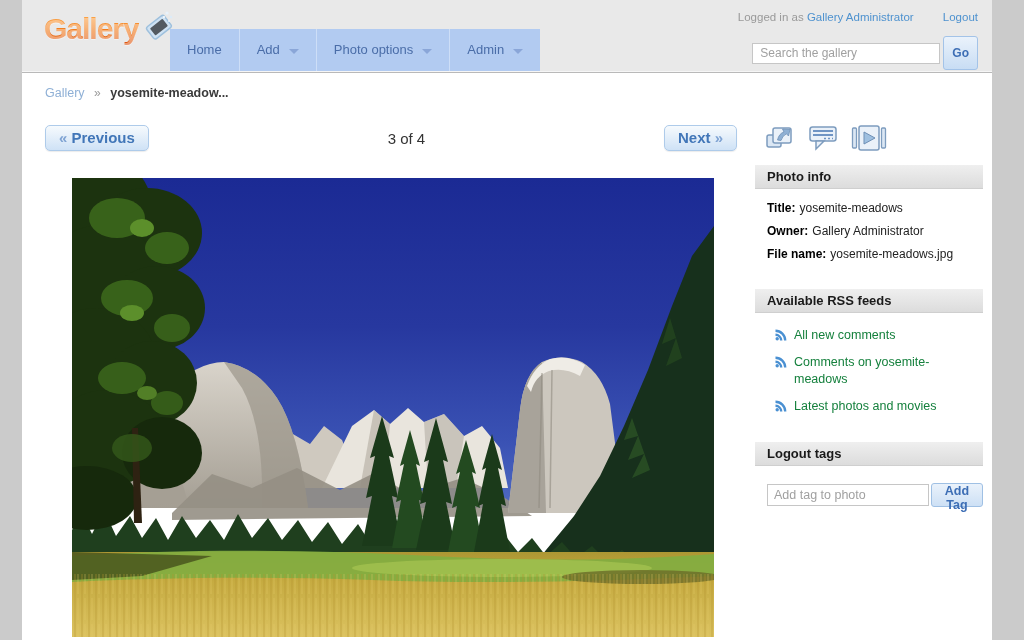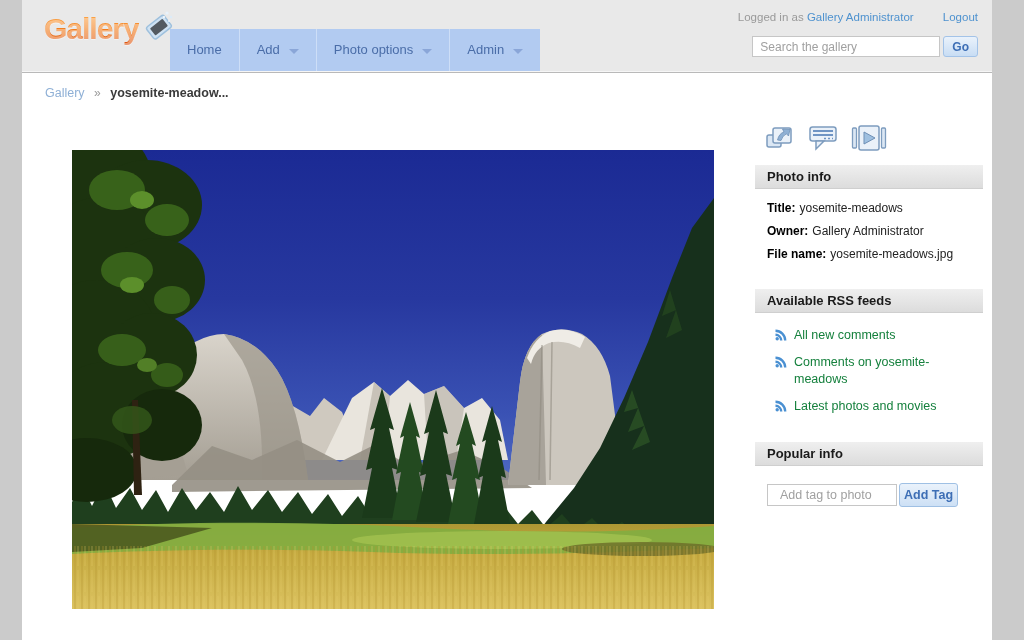--- a/index.html
+++ b/index.html
@@ -43,21 +43,21 @@
   }
   .login-line a { color:#4e92cf; text-decoration:none; }
   .logout-link { margin-left:26px; }
   .search-row { position:absolute; top:36px; right:14px; display:flex; align-items:center; }
   .search-input {
     width:188px; height:21px; border:1px solid #c6c6c6; padding:0 7px;
     font-size:12px; font-family:"Liberation Sans", sans-serif; color:#555;
   }
   .search-input::placeholder { color:#a0a0a0; }
   .go-btn {
-    margin-left:3px; height:21px; padding:0 8px; cursor:pointer;
+    margin-left:3px; height:34px; padding:0 8px; cursor:pointer;
     background:linear-gradient(#eaf2fb,#c8ddf4); border:1px solid #a3c3e8; border-radius:3px;
     font-size:12px; font-weight:bold; color:#3d6eb5;
     font-family:"Liberation Sans", sans-serif;
   }
 
   
   .main { border-top:1px solid #b9b9b9; padding-top:13px; }
   .breadcrumb { margin-left:23px; font-size:12.5px; }
   .breadcrumb a { color:#8fb0d6; text-decoration:none; }
   .crumb-sep { color:#9a9a9a; margin:0 6px; font-size:12px; }
@@ -91,21 +91,21 @@
   .info-row { margin-bottom:9px; font-size:12px; color:#222; }
   .info-row b { color:#000; margin-right:4px; }
   .ph-rss { margin-top:28px; }
   .rss-links { margin:14px 0 0 20px; list-style:none; }
   .rss-links li { margin-bottom:10px; display:flex; gap:7px; }
   .rss-links a { color:#15803d; text-decoration:none; font-size:12.5px; line-height:1.35; display:inline-block; max-width:165px; }
   .rss-icon { flex:0 0 auto; margin-top:2px; }
   .ph-tags { margin-top:27px; }
   .tag-row { display:flex; align-items:center; margin:17px 0 0 12px; }
   .tag-input {
-    width:130px; height:22px; border:1px solid #c6c6c6; padding:0 12px;
+    width:162px; height:22px; border:1px solid #c6c6c6; padding:0 6px;
     font-size:12.5px; font-family:"Liberation Sans", sans-serif; color:#555;
   }
   .tag-input::placeholder { color:#a0a0a0; }
   .add-tag-btn {
     margin-left:2px; height:24px; padding:0 4px; cursor:pointer;
     background:linear-gradient(#eaf2fb,#cde0f5); border:1px solid #9fc0e4; border-radius:3px;
     font-size:12.5px; font-weight:bold; color:#3d6eb5;
     font-family:"Liberation Sans", sans-serif;
   }
 </style>
@@ -162,20 +162,31 @@
 
     <div class="breadcrumb">
       <a href="#">Gallery</a>
       <span class="crumb-sep">»</span>
       <span class="crumb-current">yosemite-meadow...</span>
     </div>
 
     <div class="content-row">
 
       <div class="left-col">
+        <div class="pager">
+          <button class="pager-btn">
+            <span class="pager-arrow">«</span>
+            <span>Previous</span>
+          </button>
+          <span class="pager-pos">3 of 4</span>
+          <button class="pager-btn">
+            <span>Next</span>
+            <span class="pager-arrow">»</span>
+          </button>
+        </div>
 
         <div class="photo-frame">
           <svg width="642" height="459" viewBox="0 0 642 459">
             <defs>
               <linearGradient id="sky" x1="0" y1="0" x2="0" y2="1">
                 <stop offset="0" stop-color="#1b2a94"></stop>
                   <stop offset="0.45" stop-color="#27389f"></stop>
                 <stop offset="0.8" stop-color="#3a52b4"></stop>
                   <stop offset="1" stop-color="#4f6ac2"></stop>
               </linearGradient>
@@ -319,21 +330,21 @@
                 <circle cx="2.2" cy="9.8" r="1.7"></circle>
                 <path d="M0.5 4.6 A7 7 0 0 1 7.4 11.5 H5 A4.6 4.6 0 0 0 0.5 7 Z"></path>
                 <path d="M0.5 0.6 A11 11 0 0 1 11.4 11.5 H9.1 A8.7 8.7 0 0 0 0.5 2.9 Z"></path>
               </svg>
               <a href="#">Latest photos and movies</a>
             </li>
           </ul>
         </div>
 
         <div class="ph-tags">
-          <div class="panel-heading">Popular info</div>
+          <div class="panel-heading">Logout tags</div>
           <div class="tag-row">
             <input class="tag-input" placeholder="Add tag to photo" style="">
             <button class="add-tag-btn">Add Tag</button>
           </div>
         </div>
 
       </div>
     </div>
   </div>
 </div>

